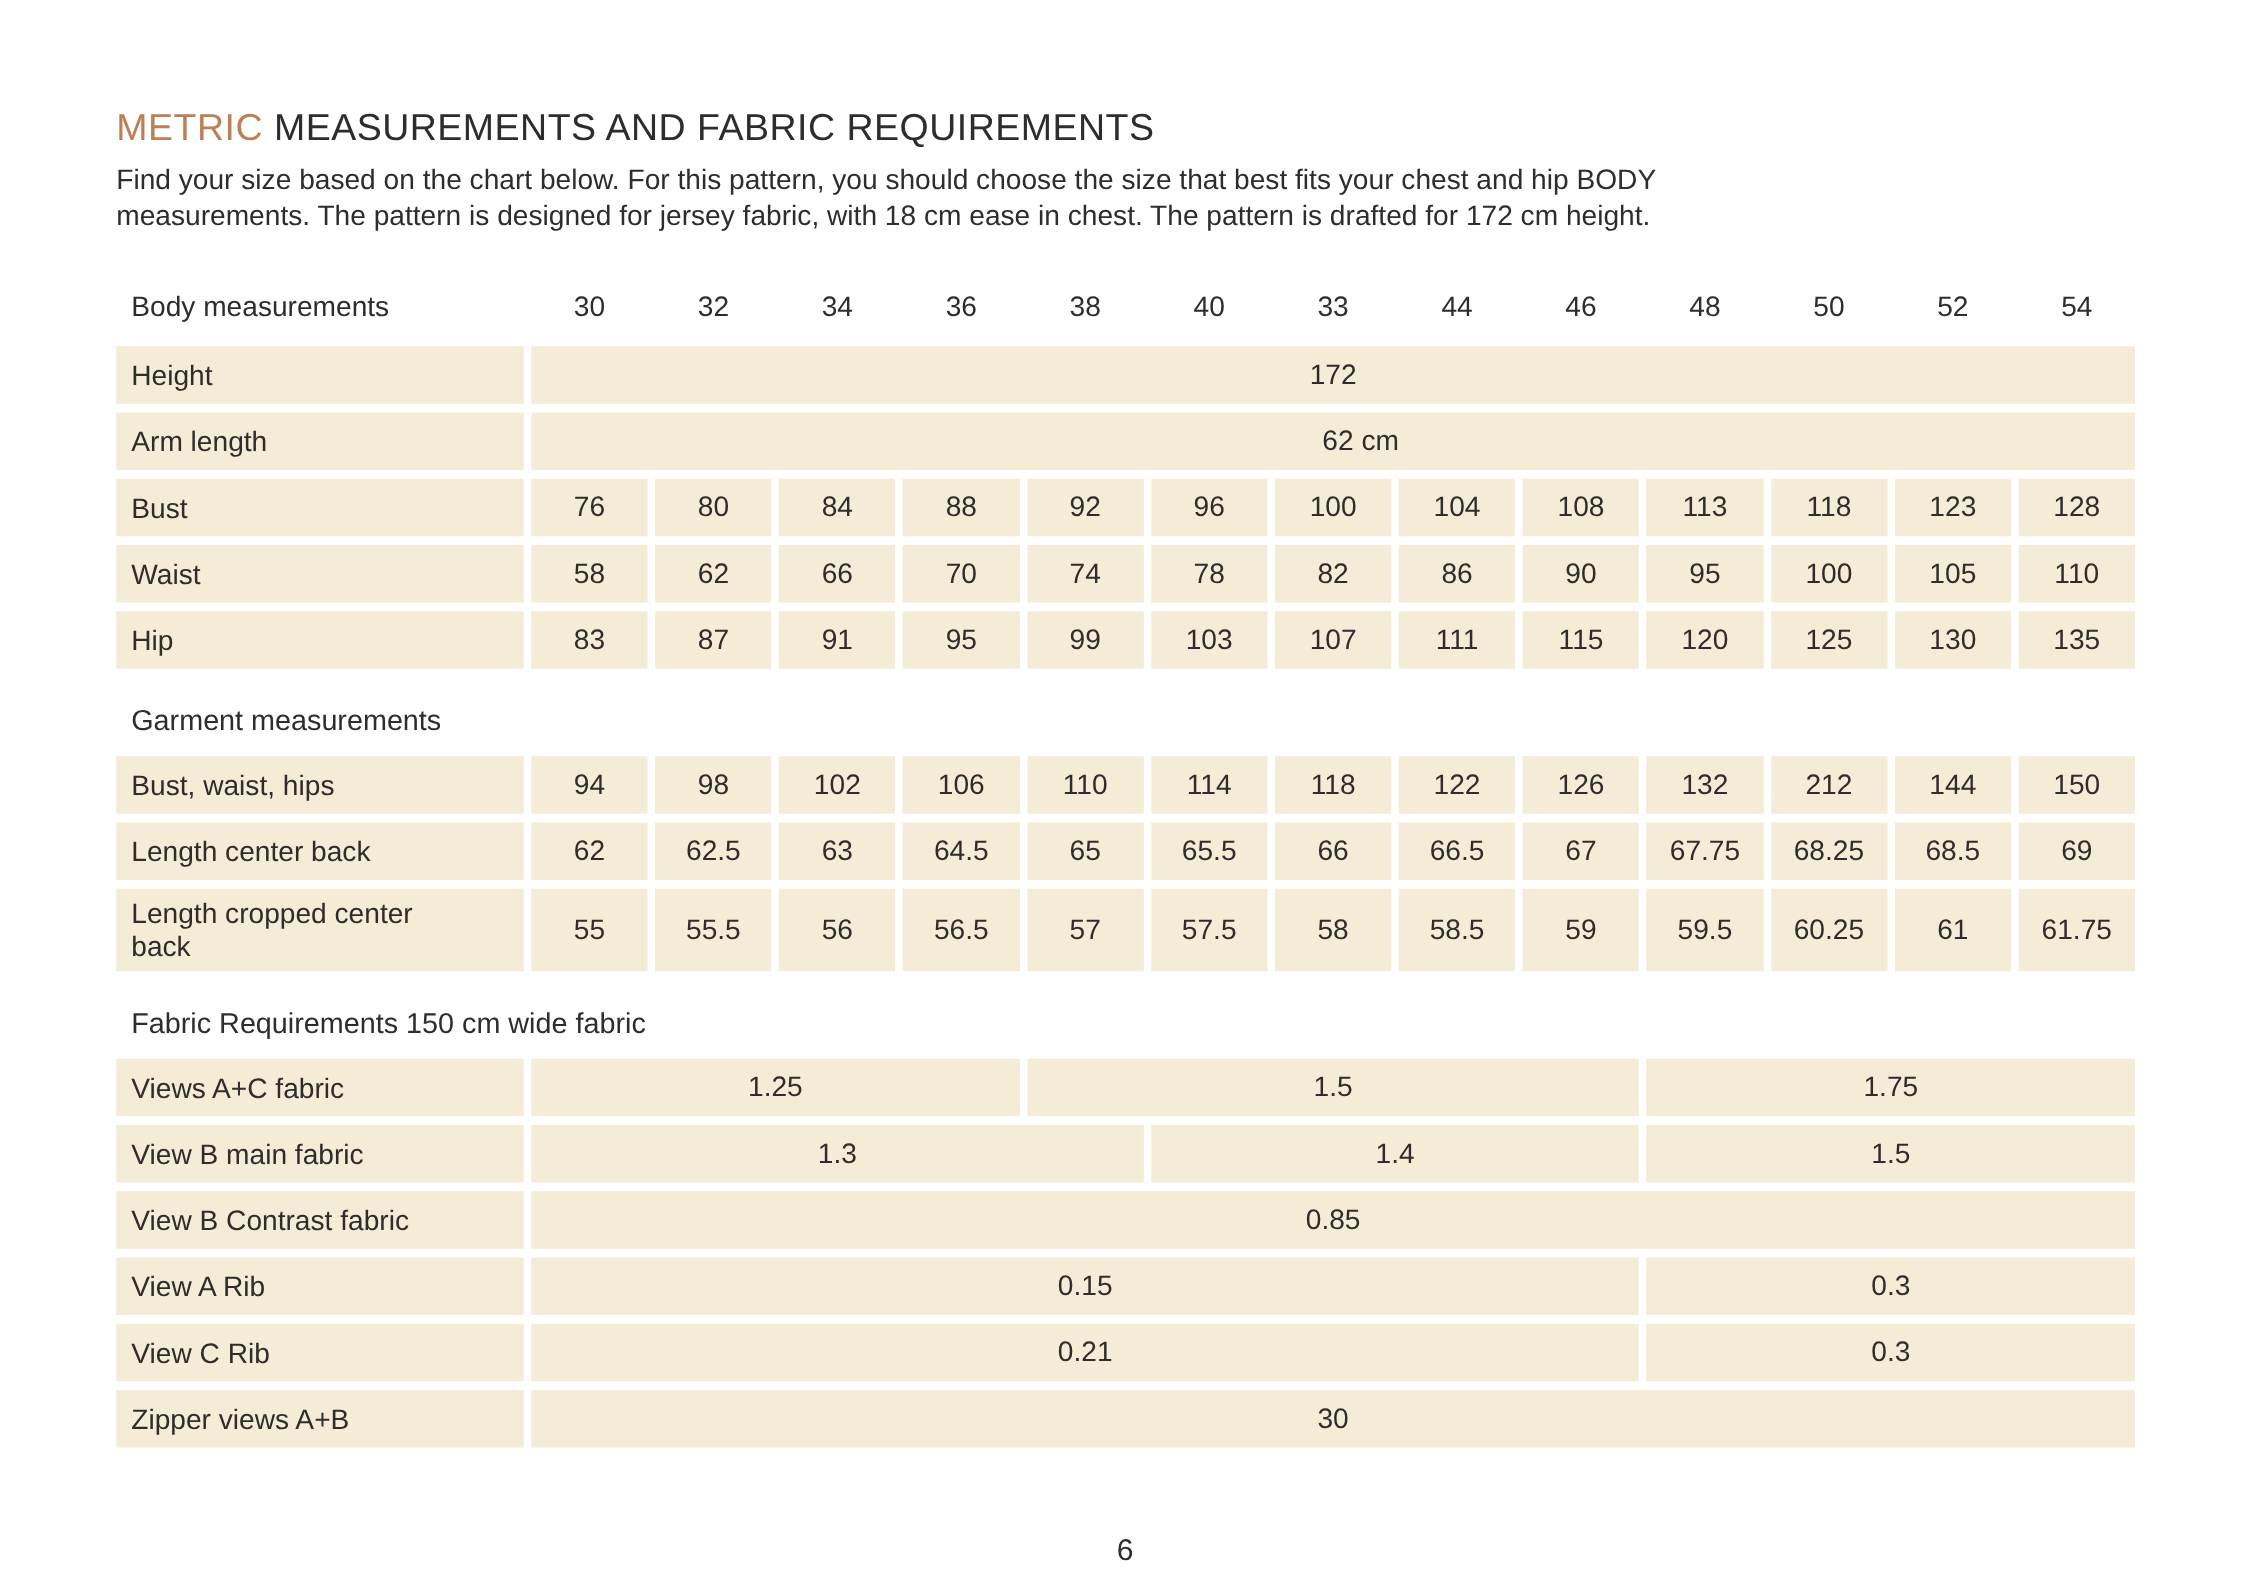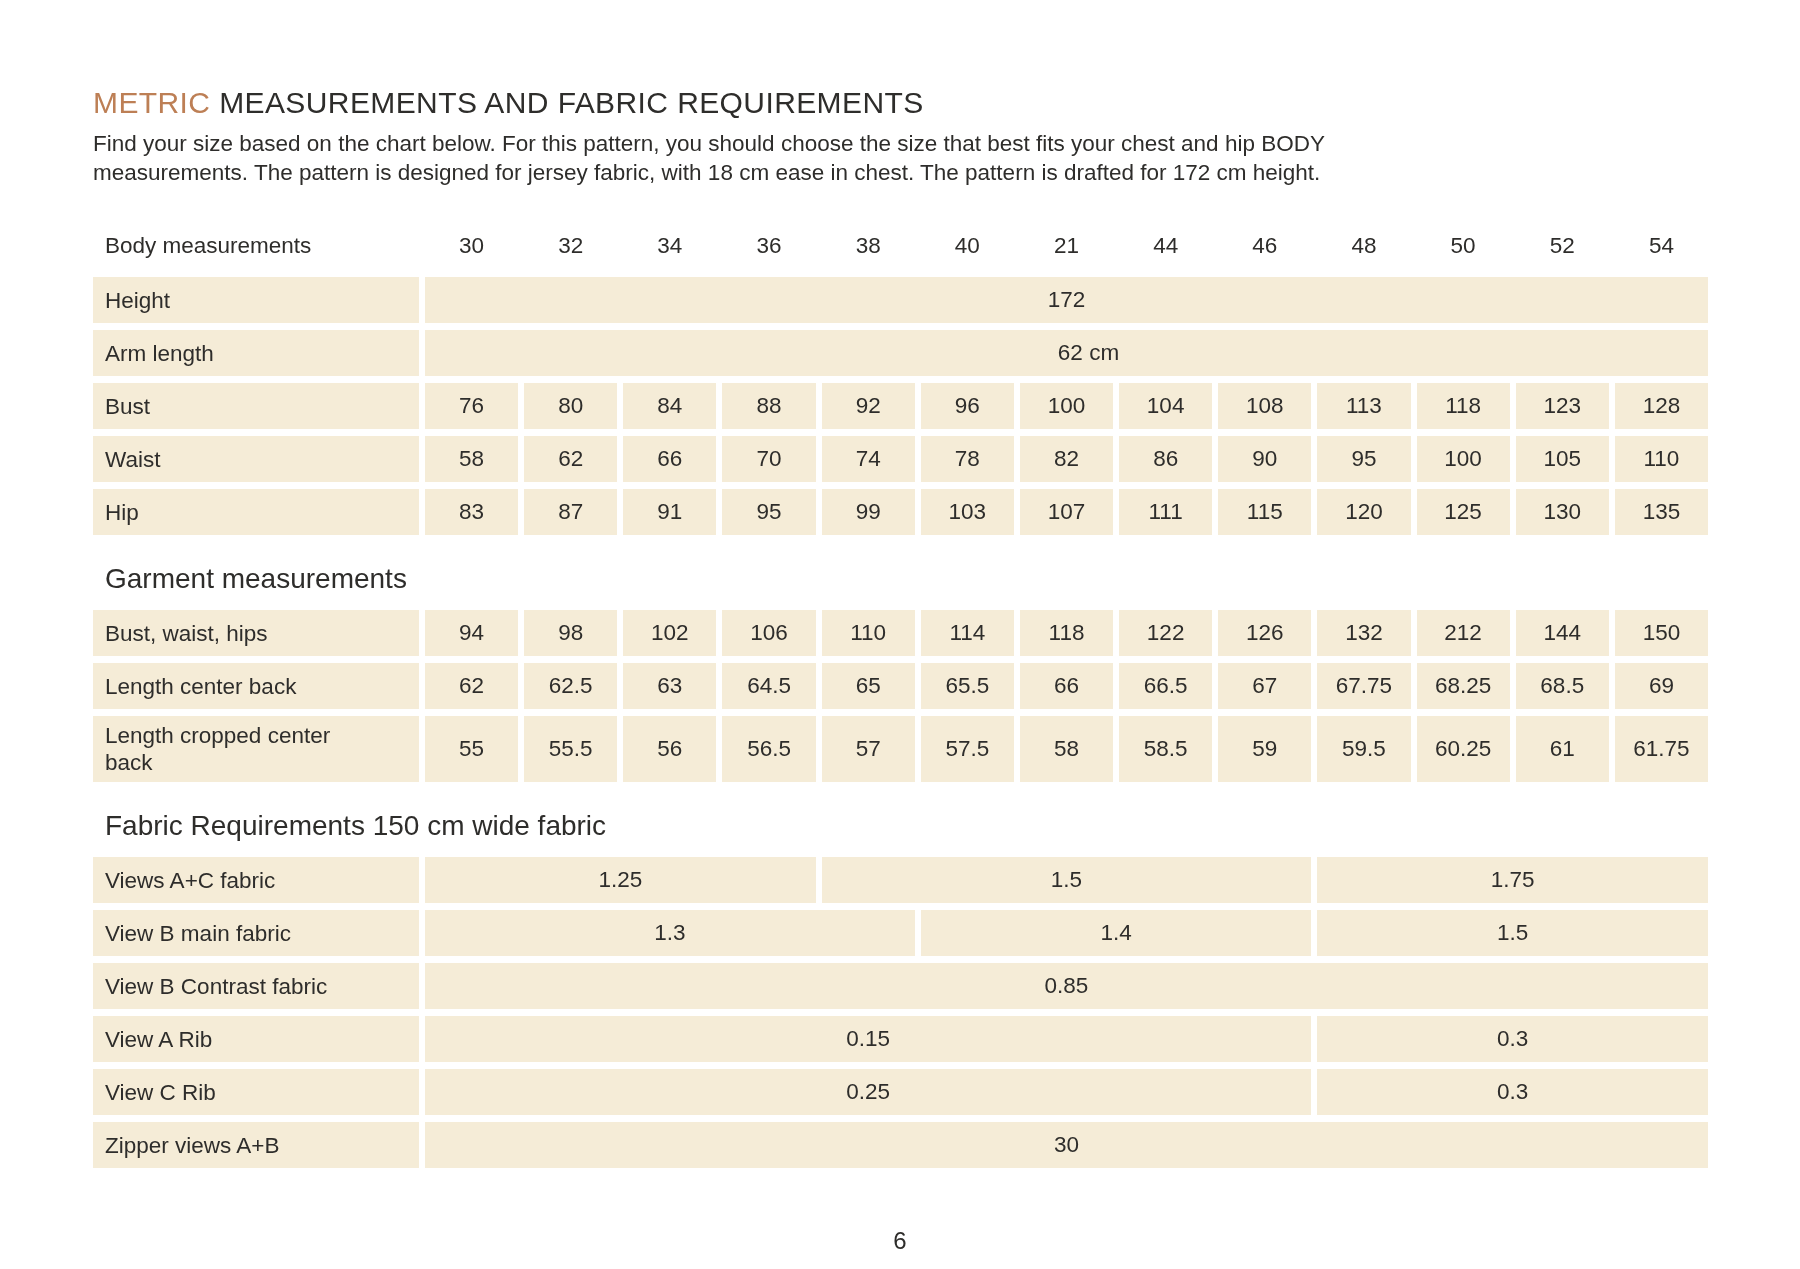--- a/index.html
+++ b/index.html
@@ -40,21 +40,21 @@
   }
   .hdr {
     font-size: 22.5px;
     padding-bottom: 11px;
     align-self: end;
   }
   .hdr-label { padding-left: 12px; }
   .hdr-size { text-align: center; }
   .section-heading {
     grid-column: 1 / -1;
-    font-size: 28px;
+    font-size: 23px;
     padding: 21px 0 8px 12px;
   }
   .row-label {
     background: var(--cell_bg, #f5ecd7);
     font-size: 22.5px;
     line-height: 27px;
     padding: 6px 8px 6px 12px;
     display: flex;
     align-items: center;
     white-space: pre-line;
@@ -87,21 +87,21 @@
   </div>
 
   <div class="grid">
       <div class="hdr hdr-label">Body measurements</div>
       <div class="hdr hdr-size">30</div>
       <div class="hdr hdr-size">32</div>
       <div class="hdr hdr-size">34</div>
       <div class="hdr hdr-size">36</div>
       <div class="hdr hdr-size">38</div>
       <div class="hdr hdr-size">40</div>
-      <div class="hdr hdr-size">21</div>
+      <div class="hdr hdr-size">33</div>
       <div class="hdr hdr-size">44</div>
       <div class="hdr hdr-size">46</div>
       <div class="hdr hdr-size">48</div>
       <div class="hdr hdr-size">50</div>
       <div class="hdr hdr-size">52</div>
       <div class="hdr hdr-size">54</div>
       <div class="row-label">Height</div>
       <div class="cell" style="grid-column: span 13;">172</div>
       <div class="row-label">Arm length</div>
       <div class="cell" style="grid-column: span 13; padding-left: 44px;">62 cm</div>
@@ -199,20 +199,20 @@
       <div class="row-label">View B main fabric</div>
       <div class="cell" style="grid-column: span 5;">1.3</div>
       <div class="cell" style="grid-column: span 4;">1.4</div>
       <div class="cell" style="grid-column: span 4;">1.5</div>
       <div class="row-label">View B Contrast fabric</div>
       <div class="cell" style="grid-column: span 13;">0.85</div>
       <div class="row-label">View A  Rib</div>
       <div class="cell" style="grid-column: span 9;">0.15</div>
       <div class="cell" style="grid-column: span 4;">0.3</div>
       <div class="row-label">View C Rib</div>
-      <div class="cell" style="grid-column: span 9;">0.25</div>
+      <div class="cell" style="grid-column: span 9;">0.21</div>
       <div class="cell" style="grid-column: span 4;">0.3</div>
       <div class="row-label">Zipper views A+B</div>
       <div class="cell" style="grid-column: span 13;">30</div>
     </div>
 
   <div class="page-number">6</div>
 </div>
 
 </body></html>

